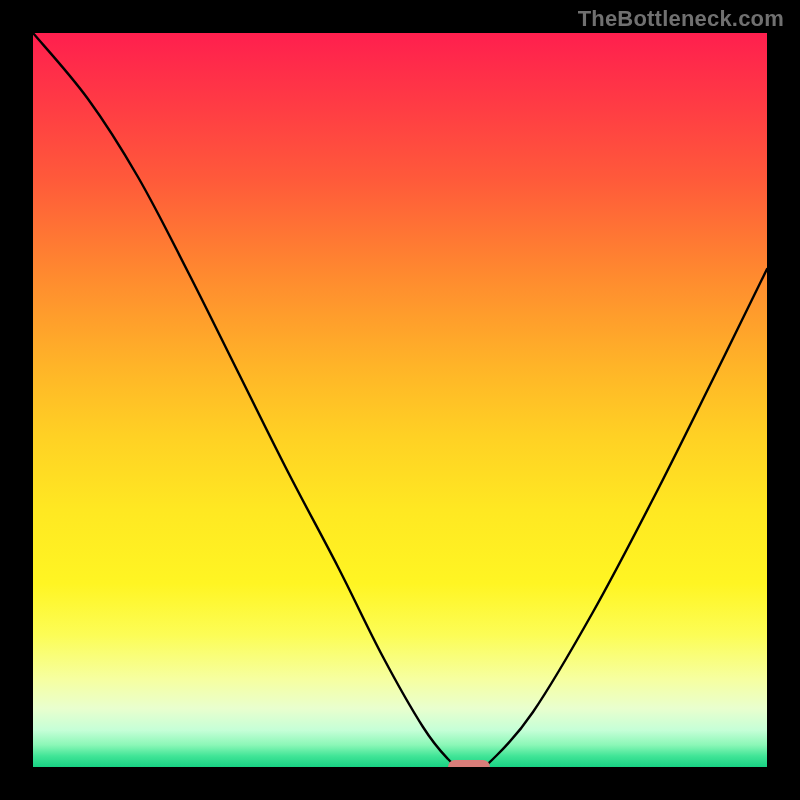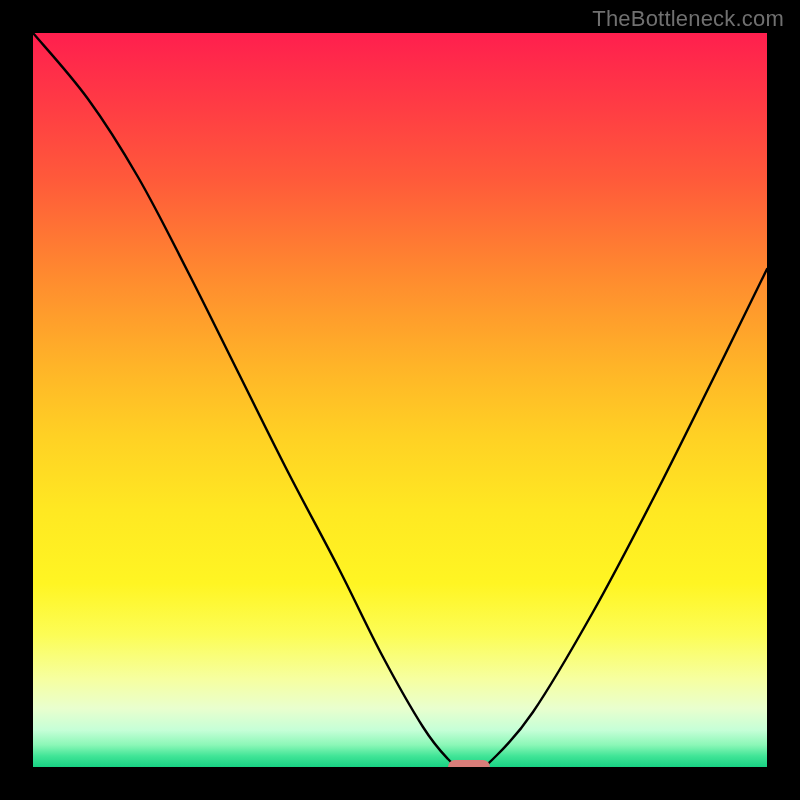--- a/index.html
+++ b/index.html
@@ -16,21 +16,21 @@
     width: 800px;
     height: 800px;
     background: #000;
   }
   .watermark {
     position: absolute;
     top: 6px;
     right: 16px;
     color: #707070;
     font-size: 22px;
-    font-weight: 400;
+    font-weight: 700;
     letter-spacing: 0.2px;
     z-index: 20;
   }
   .plot-area {
     position: absolute;
     left: 33px;
     top: 33px;
     width: 734px;
     height: 734px;
     overflow: hidden;

